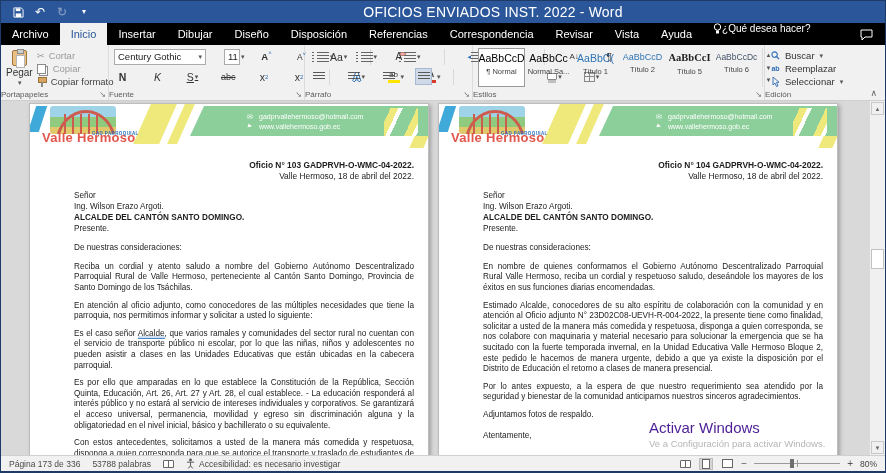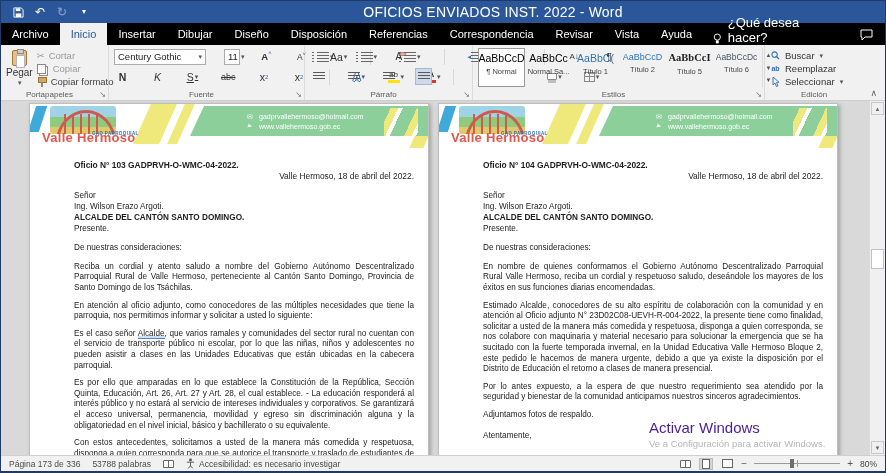--- a/index.html
+++ b/index.html
@@ -14,28 +14,28 @@
   .titletext{flex:1;text-align:center;font-size:14px;letter-spacing:.2px;white-space:nowrap;overflow:hidden}
   .tb-right{display:flex;align-items:center;gap:4px;padding-right:6px}
   .signin{border:1px solid #fff;padding:1px 8px;font-size:10px;white-space:nowrap;cursor:default}
   .winbtn{width:24px;height:18px;display:flex;align-items:center;justify-content:center;color:#fff;font-size:11px}
   .ribopt{width:14px;height:12px;border:1px solid #fff;position:relative;font-size:8px;display:flex;align-items:center;justify-content:center}
 
   
   .tabrow{height:22px;background:#000000;display:flex;align-items:stretch;color:#fff;font-size:11px}
   .tab{padding:0 11px;display:flex;align-items:center;white-space:nowrap;cursor:default}
   .tab.active{background:#f1f1f1;color:#2b579a}
-  .tellme{display:flex;align-items:flex-end;gap:6px;padding:0 10px;font-size:13px}
+  .tellme{display:flex;align-items:flex-start;padding:0 10px;font-size:10px}
   .spacerflex{flex:1}
   .commentbtn{display:flex;align-items:center;padding:0 12px}
 
   
   .ribbon{height:56px;background:#f1f1f1;display:flex;border-bottom:1px solid #cfcfcf;position:relative}
   .group{position:relative;border-right:1px solid #dcdcdc;padding:3px 5px 13px 5px;display:flex}
-  .glabel{position:absolute;left:0;right:10px;bottom:1px;text-align:center;font-size:8px;color:#5c5c5c;white-space:nowrap}
+  .glabel{position:absolute;left:0;right:10px;bottom:1px;text-align:left;font-size:8px;color:#5c5c5c;white-space:nowrap}
   .launcher{position:absolute;right:2px;bottom:1px;font-size:8px;color:#777;line-height:1}
   .rows{display:flex;flex-direction:column;justify-content:flex-start;gap:3px}
   .rrow{display:flex;align-items:center;gap:18px}
   .ib{height:17px;min-width:17px;display:flex;align-items:center;justify-content:center;font-size:10.5px;color:#333;padding:0 1px;border:1px solid transparent}
   .ib.pressed{background:#cfd9e8;border-color:#a8bad1}
   .caret{font-size:7px;color:#555;margin-left:1px}
   .vdiv{width:1px;height:16px;background:#d8d8d8;margin:0 3px}
 
   
   .pastebig{display:flex;flex-direction:column;align-items:center;width:40px;gap:1px;padding-top:2px;color:#333;font-size:10px}
@@ -101,21 +101,21 @@
   .ys1{left:112px}.ys2{left:146px;width:10px}
   .gbanner{position:absolute;left:160px;right:0;top:2px;height:30px;background:#8ccf9b;clip-path:polygon(14px 0,100% 0,100% 100%,0 100%);display:flex;flex-direction:column;justify-content:center;gap:2px;padding-left:56px}
   .bline{display:flex;align-items:center;gap:5px;font-size:7px;color:#fff;white-space:nowrap}
   .bicon{font-size:7px;color:#fff;width:8px;display:flex;justify-content:center}
   .cursor-tri{width:0;height:0;border-left:4px solid #fff;border-top:2.5px solid transparent;border-bottom:2.5px solid transparent;transform:rotate(18deg)}
   .gstripes{position:absolute;right:10px;top:2px;height:30px;width:34px;background:repeating-linear-gradient(115deg,transparent 0 6px,#efe97b 6px 13px,#fff 13px 17px,#8ccf9b 17px 24px)}
   .ytail{position:absolute;right:2px;top:32px;width:14px;height:12px;background:#efe97b;transform:skewX(-24deg)}
 
   
   .ptext{padding:6px 14px 0 44px;font-size:8.2px;color:#1c1c1c;line-height:10.6px}
-  .oficio{text-align:left;font-weight:bold;font-size:8.4px;white-space:nowrap}
+  .oficio{text-align:right;font-weight:bold;font-size:8.4px;white-space:nowrap}
   .odate{text-align:right;font-size:8.4px;margin-bottom:9px}
   .rcpt{line-height:11px}
   .rcpt .bold{font-weight:bold}
   .salut{margin:9px 0 8px}
   .para{text-align:justify;margin-bottom:7px}
   .linkish{color:#1c1c1c;border-bottom:1px solid #4a86c8;box-shadow:inset 0 -2px 0 rgba(74,134,200,.25)}
   .closing{text-align:left;margin-top:10px}
 
   .watermark{position:absolute;left:648px;top:318px;color:#a9a9a9;pointer-events:none}
   .wm1{font-size:15px;color:#4c1d95}

